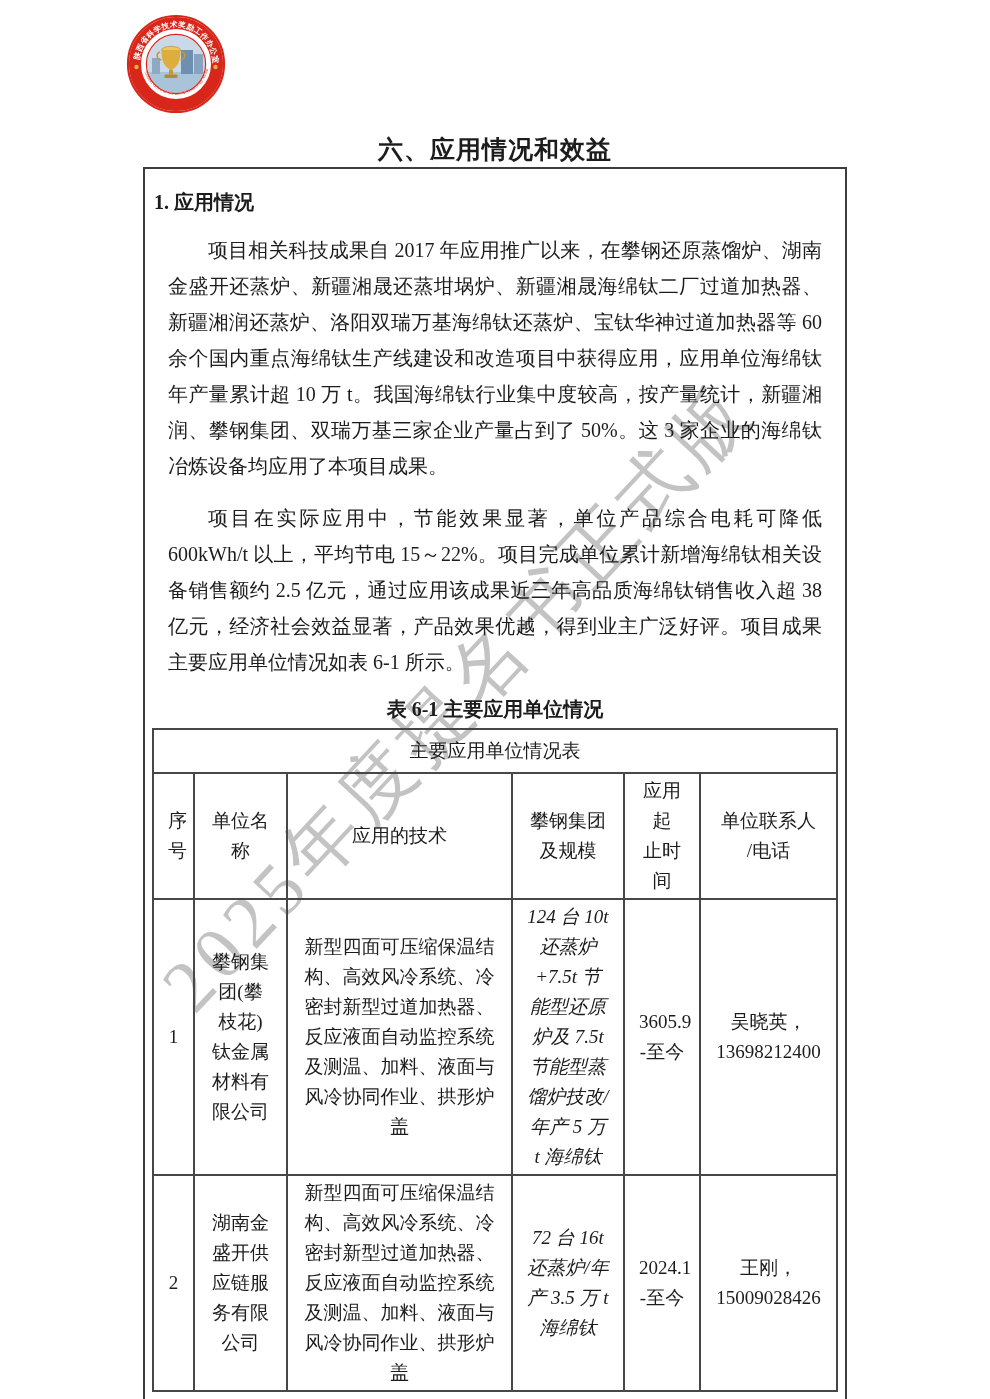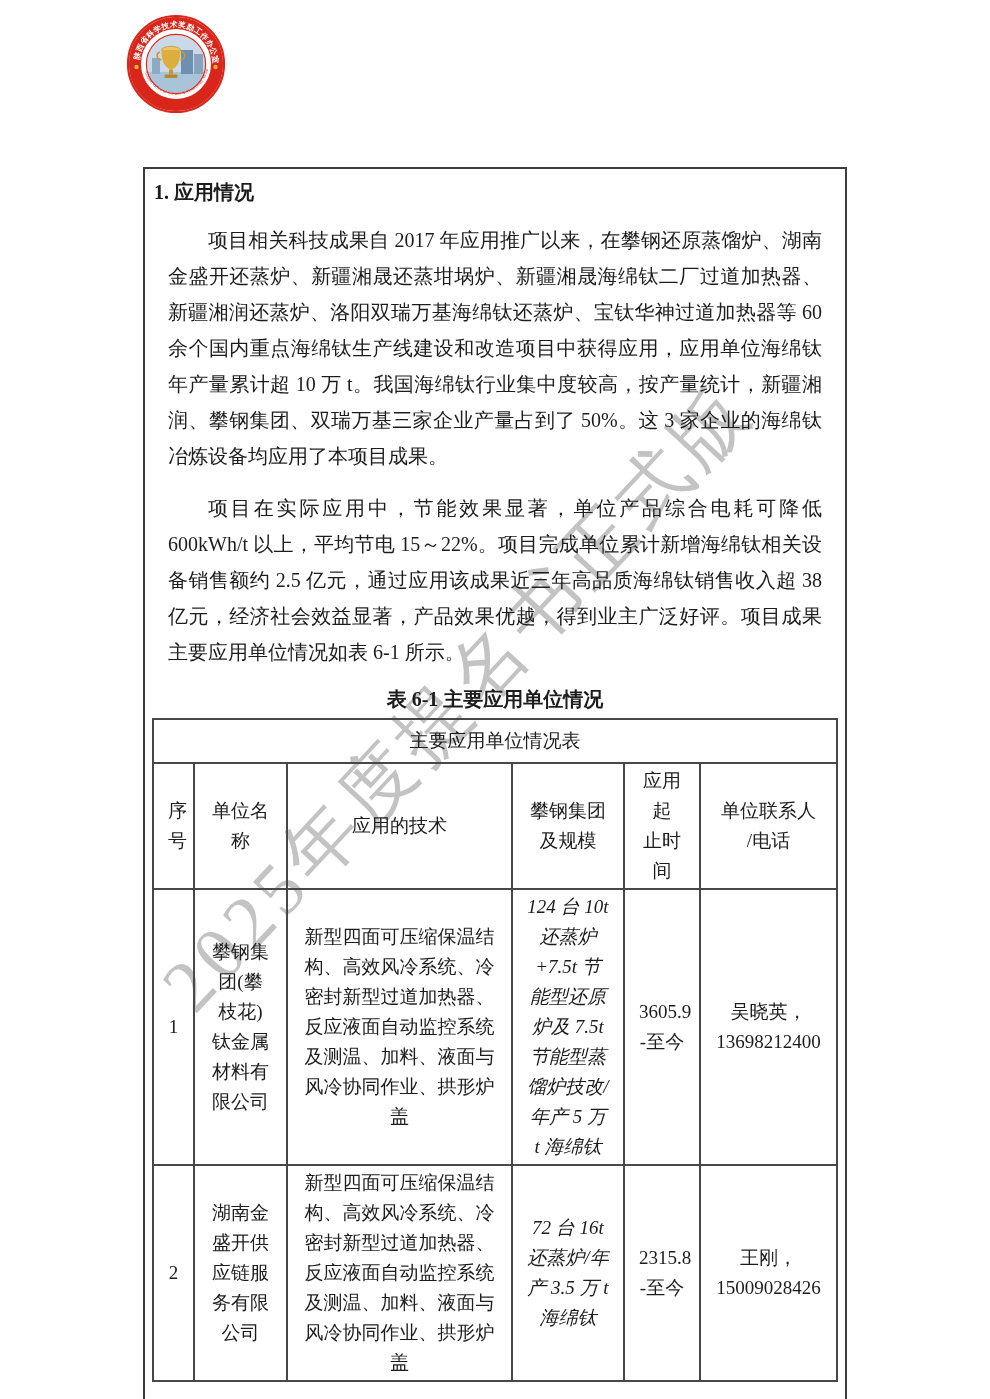--- a/index.html
+++ b/index.html
@@ -7,21 +7,21 @@
         font-family:"Liberation Serif","DejaVu Serif",serif;color:#1c1c1c;}
   .watermark{position:absolute;left:458px;top:698px;z-index:0;
         transform:translate(-50%,-50%) rotate(-47deg);
         font-size:74px;letter-spacing:7px;white-space:nowrap;color:#c3c3c3;
         font-family:"Liberation Serif","DejaVu Serif",serif;pointer-events:none;}
   .logo{position:absolute;left:126px;top:14px;width:100px;height:100px;z-index:2;}
   .section-title{position:absolute;top:133px;left:0;width:100%;text-align:center;
         font-size:25px;font-weight:bold;letter-spacing:1px;z-index:2;}
   .box{position:absolute;left:143px;top:167px;width:704px;box-sizing:border-box;
         border:2px solid #3d3d3d;padding:8px 7px 20px 7px;z-index:1;background:transparent;}
-  .heading{font-size:20px;font-weight:bold;margin:2px 0 4px 2px;}
+  .heading{font-size:20px;font-weight:bold;margin:12px 0 4px 2px;}
   .para{font-size:20px;line-height:36px;text-align:justify;text-indent:2em;margin:16px;}
   .caption{font-size:20px;font-weight:bold;text-align:center;margin:10px 0 5px 0;}
   table.units{border-collapse:collapse;table-layout:fixed;width:684px;margin:0 auto;
         font-size:19px;}
   table.units td{border:2px solid #474747;padding:2px 14px;text-align:center;
         vertical-align:middle;line-height:30px;overflow:hidden;}
   td.title-cell{height:38px;line-height:34px;}
   td.th-cell{height:60px;white-space:pre-line;}
   td.cell-tech{text-align:justify;padding:4px 8px;}
   td.cell-scale{text-align:left;padding:2px 6px;font-style:italic;}
@@ -62,20 +62,21 @@
       </g>
       <circle cx="50" cy="50" r="29.6" fill="none" stroke="#d8261b" stroke-width="1.2"></circle>
       <text font-size="4" fill="#d8261b" letter-spacing="0.2">
         <textPath href="#arcBottom" startOffset="2">Shaanxi Office of Science &amp; Technology Award</textPath>
       </text>
       <circle cx="10.5" cy="53" r="2.2" fill="#e2b13c"></circle>
       <circle cx="89.5" cy="53" r="2.2" fill="#e2b13c"></circle>
     </svg>
   </div>
 
+  <div class="section-title">六、应用情况和效益</div>
 
   <div class="box">
     <div class="heading">1.  应用情况</div>
     <p class="para">项目相关科技成果自 2017 年应用推广以来，在攀钢还原蒸馏炉、湖南金盛开还蒸炉、新疆湘晟还蒸坩埚炉、新疆湘晟海绵钛二厂过道加热器、新疆湘润还蒸炉、洛阳双瑞万基海绵钛还蒸炉、宝钛华神过道加热器等 60 余个国内重点海绵钛生产线建设和改造项目中获得应用，应用单位海绵钛年产量累计超 10 万 t。我国海绵钛行业集中度较高，按产量统计，新疆湘润、攀钢集团、双瑞万基三家企业产量占到了 50%。这 3 家企业的海绵钛冶炼设备均应用了本项目成果。</p>
     <p class="para">项目在实际应用中，节能效果显著，单位产品综合电耗可降低 600kWh/t 以上，平均节电 15～22%。项目完成单位累计新增海绵钛相关设备销售额约 2.5 亿元，通过应用该成果近三年高品质海绵钛销售收入超 38 亿元，经济社会效益显著，产品效果优越，得到业主广泛好评。项目成果主要应用单位情况如表 6-1 所示。</p>
     <div class="caption">表 6-1  主要应用单位情况</div>
 
     <table class="units">
       <colgroup>
         <col style="width:41px">
@@ -110,21 +111,21 @@
           <td class="pre">3605.9
 -至今</td>
           <td class="pre">吴晓英，
 13698212400</td>
         </tr>
         <tr>
           <td>2</td>
           <td>湖南金盛开供应链服务有限公司</td>
           <td class="cell-tech">新型四面可压缩保温结构、高效风冷系统、冷密封新型过道加热器、反应液面自动监控系统及测温、加料、液面与风冷协同作业、拱形炉盖</td>
           <td class="cell-scale">72 台 16t 还蒸炉/年产 3.5 万 t 海绵钛</td>
-          <td class="pre">2315.8
+          <td class="pre">2024.1
 -至今</td>
           <td class="pre">王刚，
 15009028426</td>
         </tr>
       </tbody>
     </table>
   </div>
 
 </div>
 

